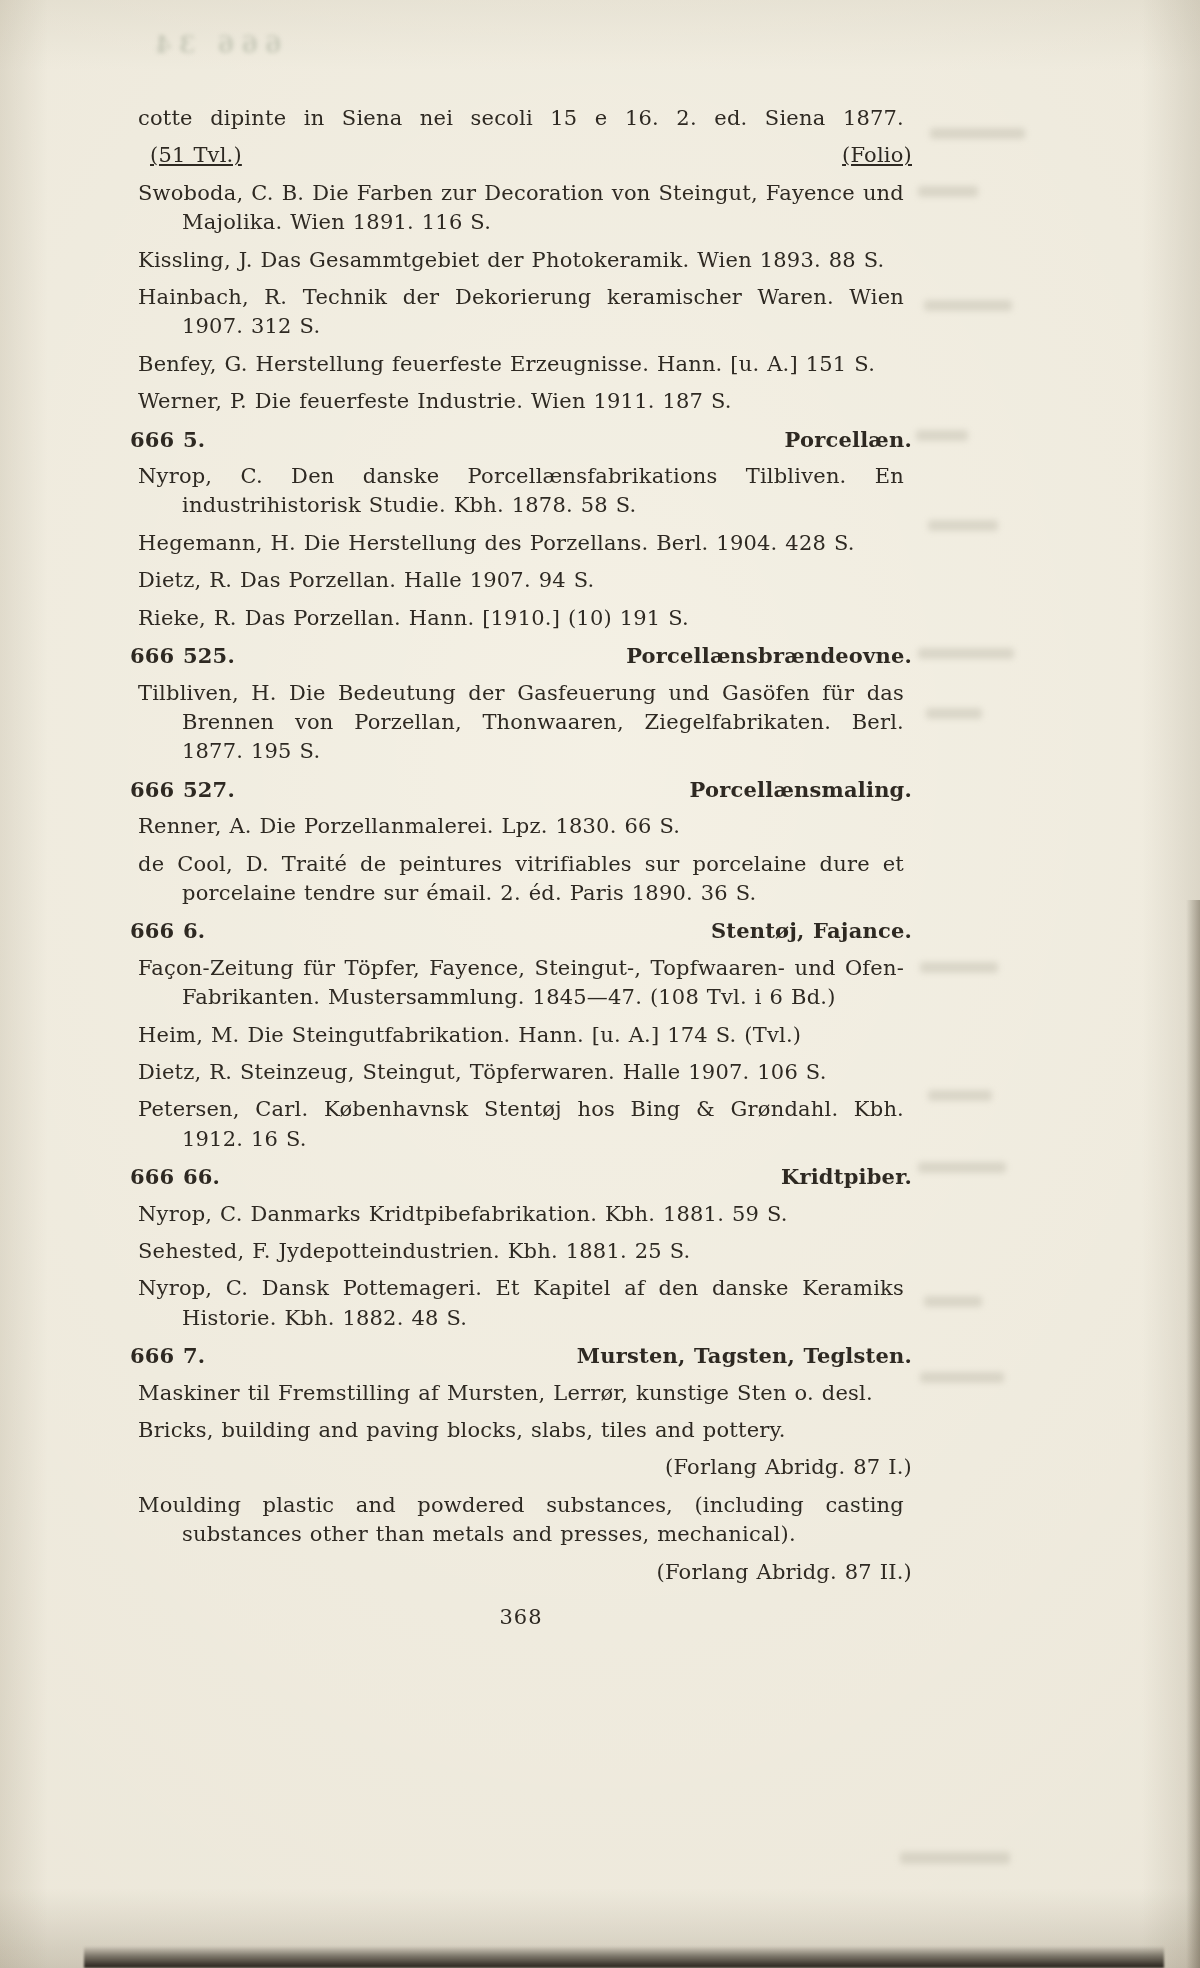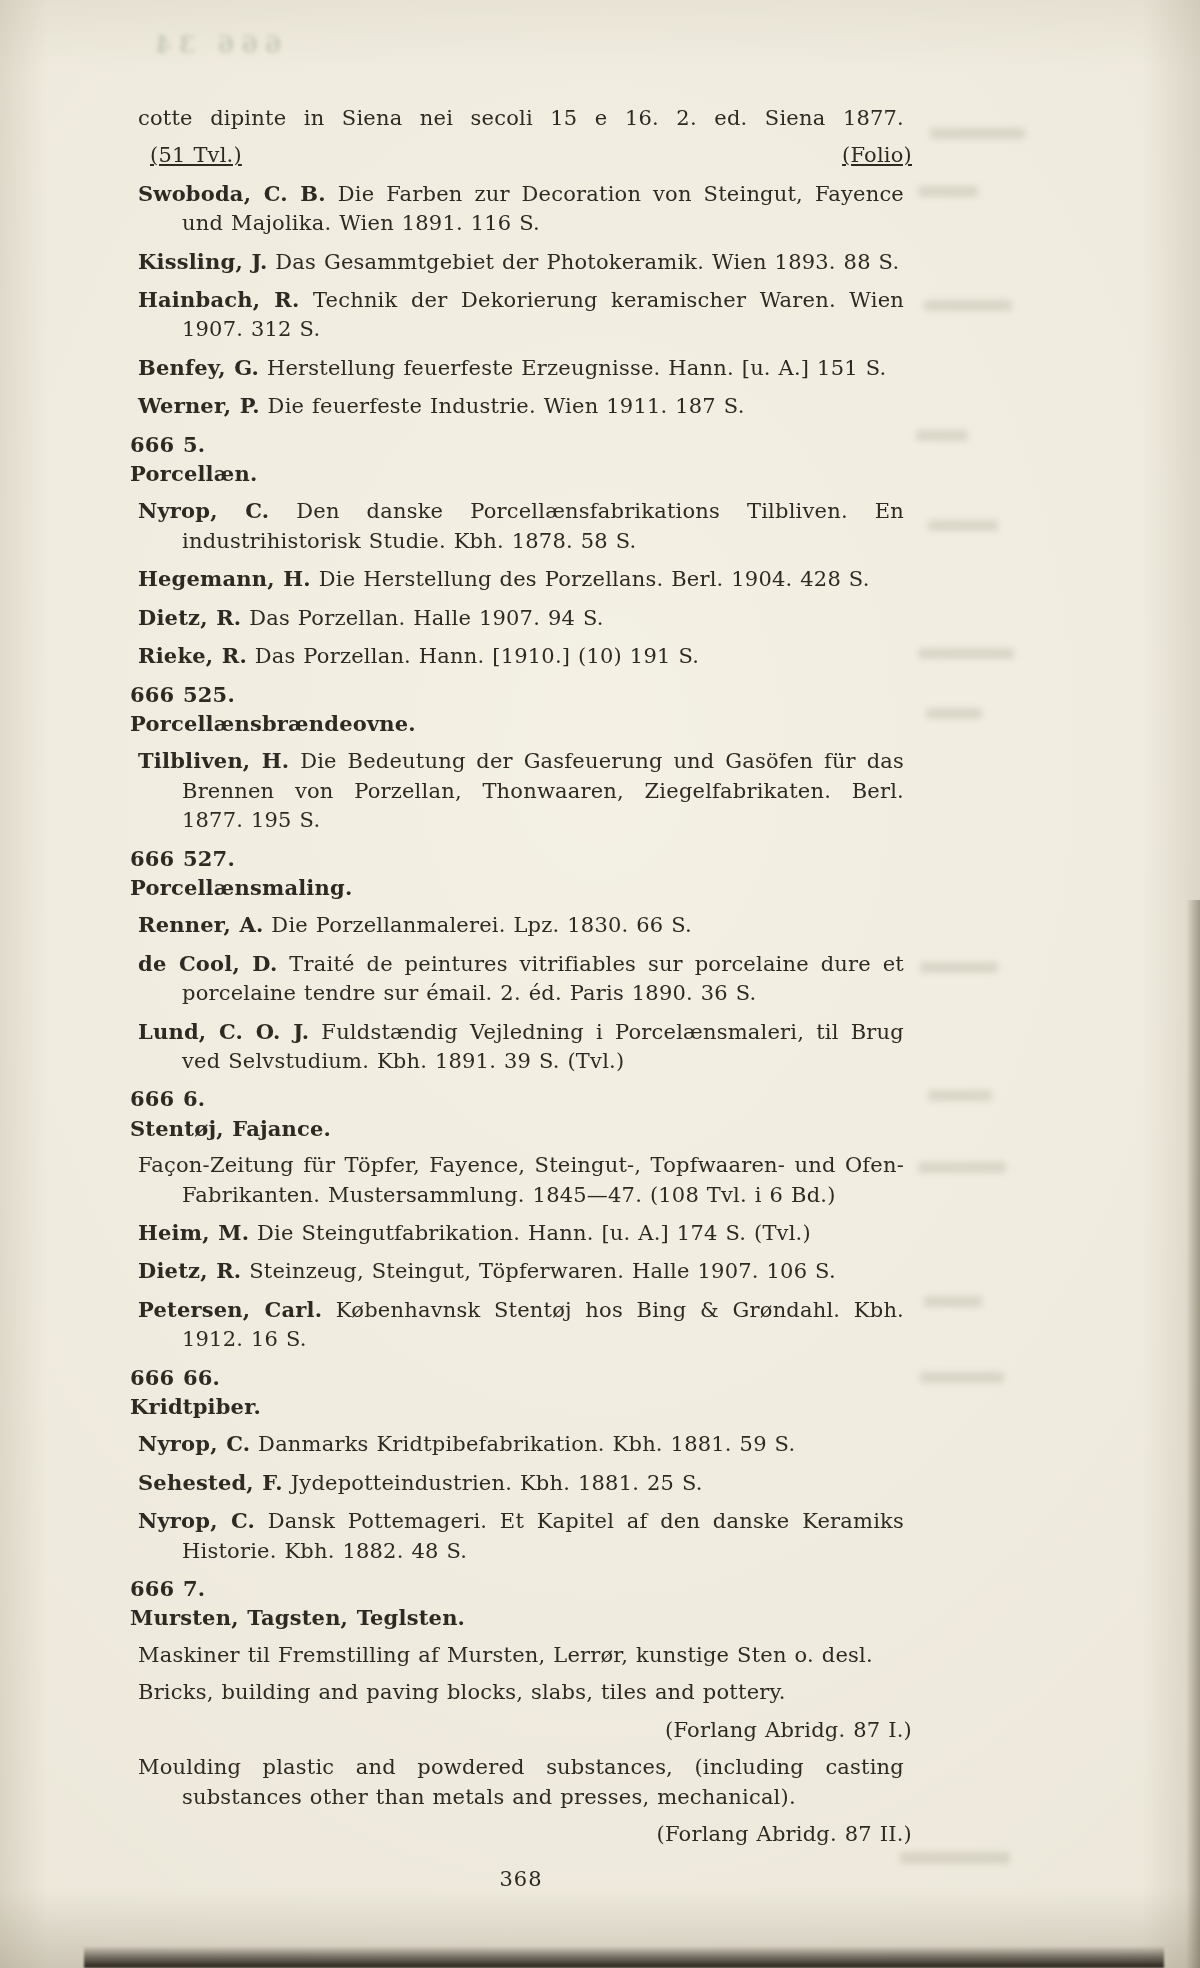--- a/index.html
+++ b/index.html
@@ -53,22 +53,22 @@
     font-size: 21px; line-height: 29.4px;
     color: #2e2922;
     letter-spacing: .2px; word-spacing: 1px;
   }
   .content p { margin: 8px; }
   .entry  { text-align: justify; padding-left: 44px; text-indent: -44px; }
   .cont   { margin-left: 44px; text-align: justify; text-align-last: justify; }
   .plain  { text-align: justify; }
   .split  { display: flex; justify-content: space-between; padding-left: 20px; text-decoration: underline; }
   .rightnote { text-align: right; }
-  .heading { display: flex; justify-content: space-between; font-weight: bold; flex-direction: column; }
-  .author  { font-weight: bold; }
+  .heading { display: flex; justify-content: space-between; font-weight: bold; }
+  .author  { font-weight: normal; }
   .page-number { margin-top: 16px; text-align: center; letter-spacing: 1px; }
 
   .bottom-edge {
     position: absolute; left: 84px; right: 36px; bottom: 0; height: 22px;
     background: linear-gradient(180deg, rgba(43,37,28,0) 0%, rgba(43,37,28,.5) 45%, rgba(28,23,16,.95) 100%);
     filter: blur(1px);
   }
   .right-edge {
     position: absolute; right: 0; top: 900px; bottom: 0; width: 14px;
     background: linear-gradient(270deg, rgba(90,80,62,.45), rgba(90,80,62,0));
@@ -118,21 +118,20 @@
           <span class="h-num">666 525.</span>
           <span class="h-title">Porcellænsbrændeovne.</span>
         </div>
         <p class="entry"><span class="author">Tilbliven, H.</span> Die Bedeutung der Gasfeuerung und Gasöfen für das Brennen von Porzellan, Thonwaaren, Ziegelfabrikaten. Berl. 1877. 195 S.</p>
         <div class="heading">
           <span class="h-num">666 527.</span>
           <span class="h-title">Porcellænsmaling.</span>
         </div>
         <p class="entry"><span class="author">Renner, A.</span> Die Porzellanmalerei. Lpz. 1830. 66 S.</p>
         <p class="entry"><span class="author">de Cool, D.</span> Traité de peintures vitrifiables sur porcelaine dure et porcelaine tendre sur émail. 2. éd. Paris 1890. 36 S.</p>
-        <p class="entry"><span class="author">Lund, C. O. J.</span> Fuldstændig Vejledning i Porcelænsmaleri, til Brug ved Selvstudium. Kbh. 1891. 39 S. (Tvl.)</p>
         <div class="heading">
           <span class="h-num">666 6.</span>
           <span class="h-title">Stentøj, Fajance.</span>
         </div>
         <p class="entry">Façon-Zeitung für Töpfer, Fayence, Steingut-, Topfwaaren- und Ofen-Fabrikanten. Mustersammlung. 1845—47. (108 Tvl. i 6 Bd.)</p>
         <p class="entry"><span class="author">Heim, M.</span> Die Steingutfabrikation. Hann. [u. A.] 174 S. (Tvl.)</p>
         <p class="entry"><span class="author">Dietz, R.</span> Steinzeug, Steingut, Töpferwaren. Halle 1907. 106 S.</p>
         <p class="entry"><span class="author">Petersen, Carl.</span> Københavnsk Stentøj hos Bing &amp; Grøndahl. Kbh. 1912. 16 S.</p>
         <div class="heading">
           <span class="h-num">666 66.</span>

